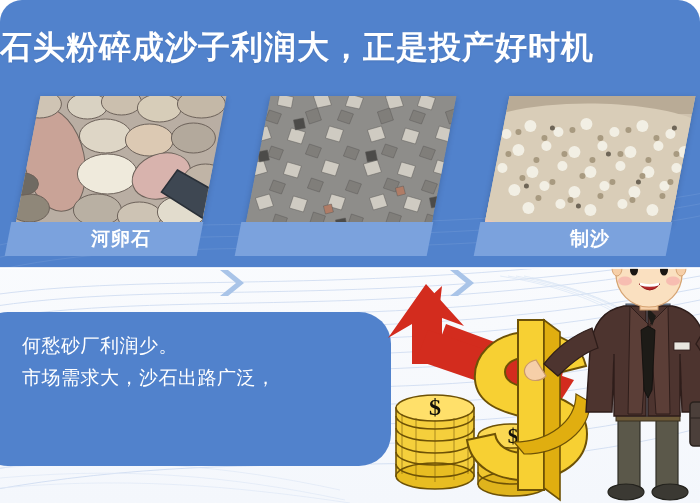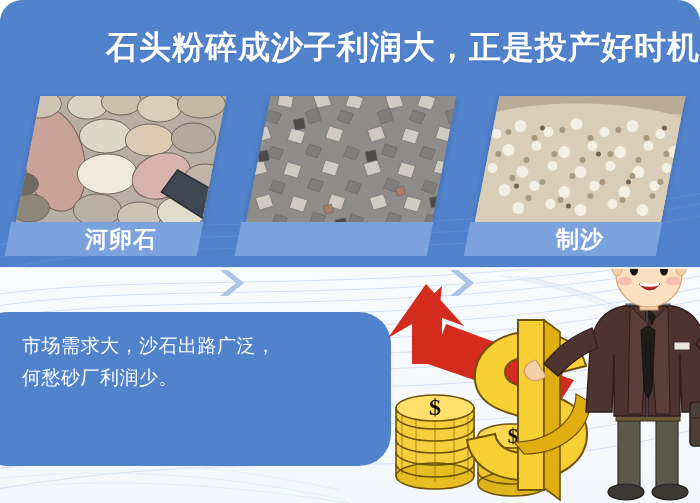--- a/index.html
+++ b/index.html
@@ -15,53 +15,53 @@
   .bg-texture{position:absolute;left:0;top:0;width:700px;height:503px;z-index:0;}
 
   
   .header-panel{
     position:absolute;left:0;top:0;width:700px;height:268px;
     background:#5182cc;
     border-top-left-radius:22px;border-top-right-radius:22px;
     z-index:2;
   }
   .header-title{
-    position:absolute;left:0;top:26px;width:700px;text-align:right;
+    position:absolute;left:0;top:26px;width:700px;text-align:left;
     color:#ffffff;font-size:32px;font-weight:bold;letter-spacing:1px;
     white-space:nowrap;z-index:6;
     text-shadow:0 1px 2px rgba(0,0,0,.08);
   }
 
   
   .steps{position:absolute;left:0;top:96px;width:700px;height:172px;z-index:4;}
   .step{position:absolute;top:0;width:186px;height:172px;}
   .step-1{left:28px;}
   .step-2{left:258px;}
-  .step-3{left:487px;}
+  .step-3{left:497px;}
 
   .photo-wrap{
     position:absolute;left:0;top:0;width:186px;height:128px;
     transform:skewX(-11deg);
     overflow:hidden;
     box-shadow:0 2px 6px rgba(0,0,0,.18);
   }
   .photo-inner{
     position:absolute;left:-18px;top:-8px;width:226px;height:150px;
     transform:skewX(11deg);
   }
 
   .label-bar{
     position:absolute;left:-20px;top:126px;width:192px;height:34px;
     background:#7ba2dd;
     transform:skewX(-11deg);
   }
   .label-text{
     position:absolute;left:0;top:128px;width:186px;height:30px;
     line-height:30px;text-align:center;
-    color:#ffffff;font-size:23px;font-weight:bold;letter-spacing:1px;
+    color:#ffffff;font-size:19px;font-weight:bold;letter-spacing:1px;
   }
 
   .chev{
     position:absolute;top:170px;width:34px;height:34px;z-index:5;
   }
   .chev-1{left:214px;}
   .chev-2{left:444px;}
 
   
   .msg-panel{
@@ -334,22 +334,22 @@
           </g>
         </svg>
       </div>
       <div class="label-bar"></div>
       <div class="label-text">制沙</div>
     </div>
   </div>
 
   <div class="msg-panel"></div>
   <div class="msg-body">
+    <div class="msg-line">何愁砂厂利润少。</div>
     <div class="msg-line">市场需求大，沙石出路广泛，</div>
-    <div class="msg-line">何愁砂厂利润少。</div>
     <div class="msg-gap"></div>
   </div>
 
   <svg class="illus" viewBox="0 0 332 235">
 
     <g>
       <path d="M188 132 L66 88 L78 56 L196 100 Z" fill="#d32c1e"></path>
       <path d="M66 88 L74 18 L44 46 L38 52 L58 46 L58 92 Z" fill="#d32c1e"></path>
       <polygon points="20,70 58,16 96,58 74,50 74,96 44,96 44,56" fill="#d32c1e"></polygon>
       <path d="M48 92 L188 140 L206 112 L60 62 Z" fill="#d32c1e"></path>

